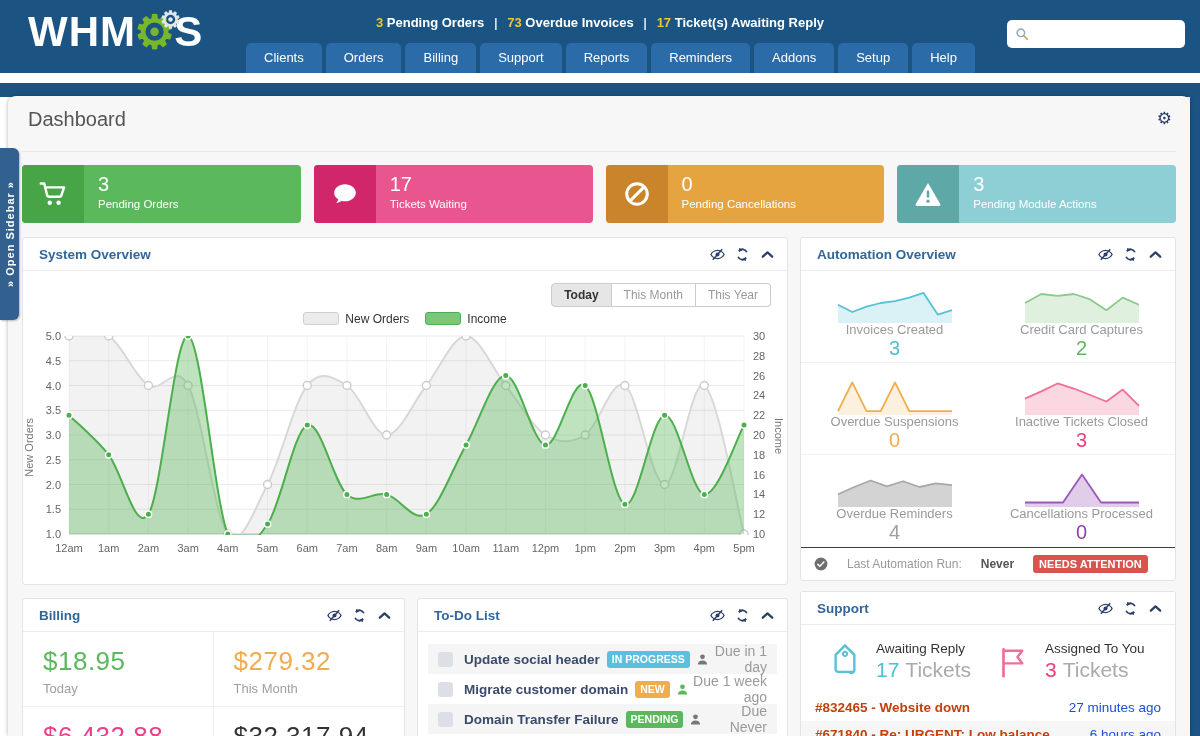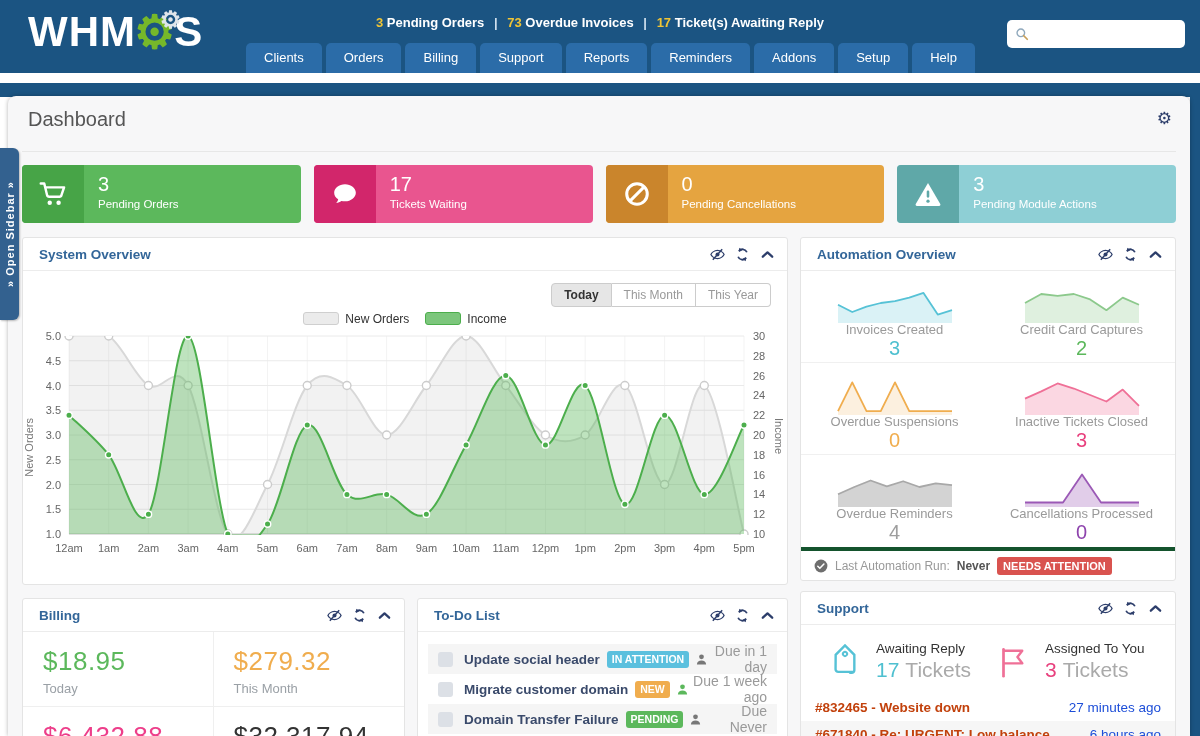--- a/index.html
+++ b/index.html
@@ -69,21 +69,21 @@
   #ytitle-right { right:2px; top:180px; writing-mode:vertical-rl; }
 
   
   #panel-automation { height:344px; }
   #auto-grid { display:grid; grid-template-columns:1fr 1fr; }
   .auto-cell { height:92px; text-align:center; padding-top:8px; }
   .auto-cell:nth-child(-n+4) { border-bottom:1px solid #F0F0F0; }
   .spark { width:116px; height:46px; display:block; margin:0 auto; }
   .auto-label { font-size:13px; color:#9a9a9a; margin-top:-3px; }
   .auto-value { font-size:20px; margin-top:0px; }
-  #auto-footer { border-top:4px solid #14532d; height:33px; display:flex; align-items:center; gap:7px; padding:0 13px; font-size:12px; color:#999;text-align:center; }
+  #auto-footer { border-top:1px solid #14532d; height:33px; display:flex; align-items:center; gap:19px; padding:0 13px; font-size:12px; color:#999;text-align:center; }
   #auto-footer b { color:#555; }
   .badge-red { background:#D9534F; color:#fff; font-size:11px; font-weight:bold; padding:3px 6px; border-radius:3px; }
 
   
   #row2 { display:flex; gap:12px; margin-top:13px; }
   #panel-billing { width:383px; height:210px; }
   #panel-todo { width:371px; height:210px; }
   #panel-support { height:200px; margin-top:10px; }
 
   
@@ -452,21 +452,21 @@
                   <svg viewBox="0 0 24 24">
                     <path d="M4.5 15.5 12 8.5l7.5 7" fill="none" stroke="currentColor" stroke-width="3.6" stroke-linecap="round" stroke-linejoin="round"></path>
                   </svg>
                 </span>
             </span>
           </div>
           <div id="todo-list">
             <div class="todo-row">
               <span class="todo-check"></span>
               <span class="todo-title">Update social header</span>
-              <span class="todo-badge" style="background-color: rgb(91, 192, 222);">IN ATTENTION</span>
+              <span class="todo-badge" style="background-color: rgb(91, 192, 222);">IN PROGRESS</span>
               <svg class="todo-person" viewBox="0 0 24 24" style="color: rgb(119, 119, 119);">
                   <circle cx="12" cy="7" r="4.4" fill="currentColor"></circle>
                   <path d="M3.5 21c0-4.6 3.8-7.2 8.5-7.2s8.5 2.6 8.5 7.2z" fill="currentColor"></path>
                 </svg>
               <span class="todo-due">Due in 1 day</span>
             </div>
             <div class="todo-row">
               <span class="todo-check"></span>
               <span class="todo-title">Migrate customer domain</span>
               <span class="todo-badge" style="background-color: rgb(240, 173, 78);">NEW</span>

